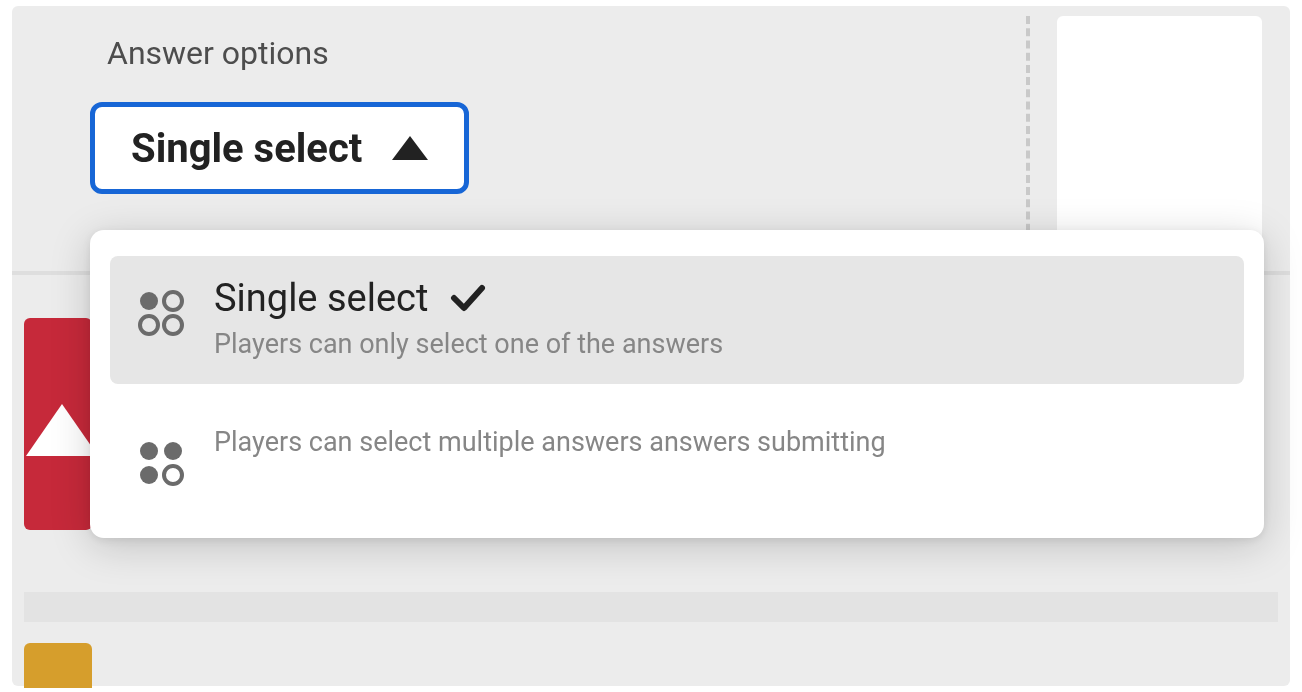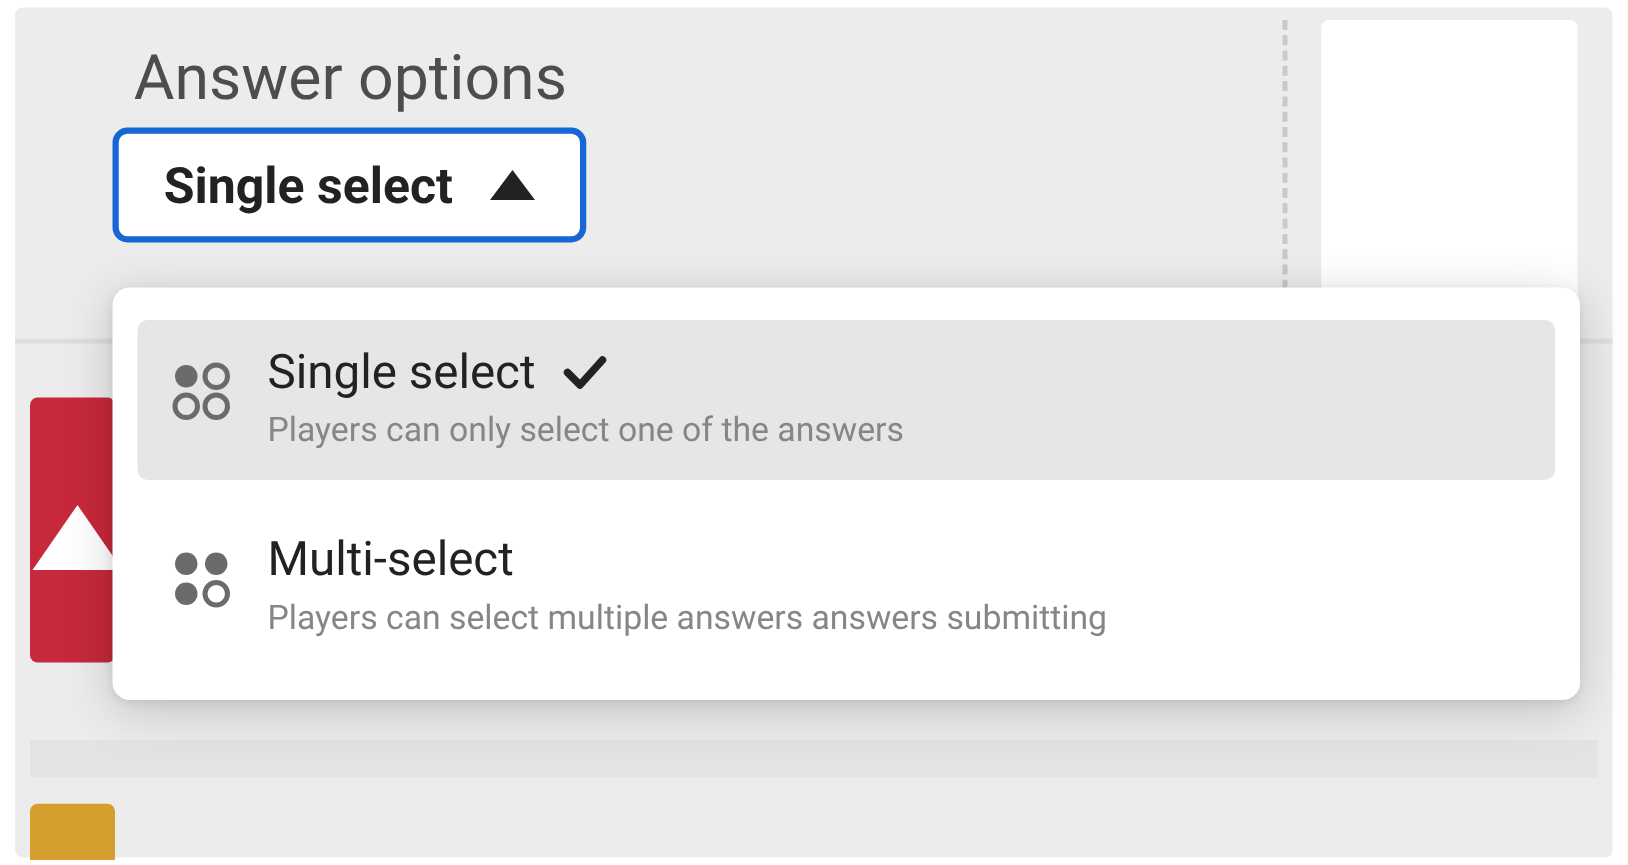--- a/index.html
+++ b/index.html
@@ -46,21 +46,21 @@
       left: 0;
       right: 0;
       top: 265px;
       height: 4px;
       background: #dedede;
     }
     .section-label {
       position: absolute;
       top: 28px;
       left: 95px;
-      font-size: 50px;
+      font-size: 32px;
       color: #4d4d4d;
       font-weight: 400;
     }
     .select-button {
       position: absolute;
       top: 96px;
       left: 78px;
       height: 92px;
       padding: 0 36px 0 36px;
       background: #ffffff;
@@ -223,22 +223,19 @@
     <div class="dropdown-option">
       <span class="option-icon">
         <svg viewBox="0 0 50 50" width="50" height="50">
           <circle cx="13" cy="13" r="9" fill="#6b6b6b"></circle>
           <circle cx="37" cy="13" r="9" fill="#6b6b6b"></circle>
           <circle cx="13" cy="37" r="9" fill="#6b6b6b"></circle>
           <circle cx="37" cy="37" r="9" fill="none" stroke="#6b6b6b" stroke-width="4"></circle>
         </svg>
       </span>
       <div class="option-text">
-        <div class="option-title-row">
-          <span class="option-title">Multi-select</span>
-        </div>
         <span class="option-desc">Players can select multiple answers answers submitting</span>
       </div>
     </div>
 
   </div>
 
 </div>
 
 </body></html>

